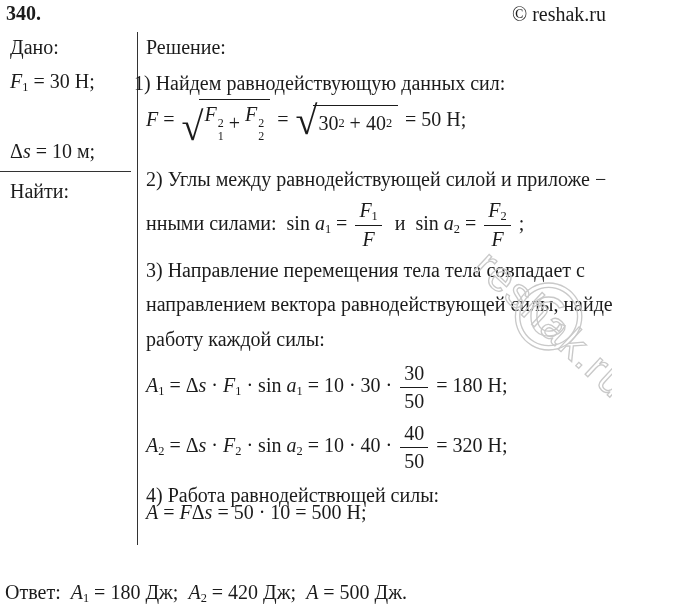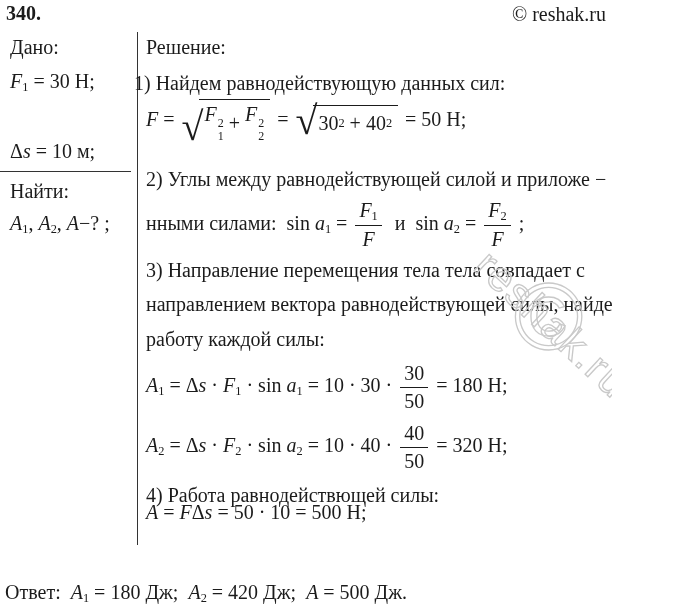--- a/index.html
+++ b/index.html
@@ -44,21 +44,20 @@
   <div class="line bold" style="left:6px;top:2px;">340.</div>
   <div class="wm-top">© reshak.ru</div>
 
   <div class="vdiv"></div>
   <div class="hdiv"></div>
 
   <div class="line" style="left:10px;top:36px;">Дано:</div>
   <div class="line" style="left:10px;top:70px;"><span><span class="it">F</span><sub>1</sub></span><span> = 30 Н;</span></div>
   <div class="line" style="left:10px;top:140px;"><span>Δ</span><span class="it">s</span><span> = 10 м;</span></div>
   <div class="line" style="left:10px;top:180px;">Найти:</div>
-  <div class="line" style="left:10px;top:212px;"><span><span class="it">A</span><sub>1</sub></span><span>, </span><span><span class="it">A</span><sub>2</sub></span><span>, </span><span class="it">A</span><span>−? ;</span></div>
 
   <div class="line" style="left:146px;top:36px;">Решение:</div>
   <div class="line" style="left:134px;top:72px;">1) Найдем равнодействующую данных сил:</div>
   <div class="line" style="left:146px;top:99px;"><span class="it">F</span><span> = </span><span class="sqrt"><span class="rad">√</span><span class="rc"><span><span class="it">F</span><span class="ss"><span class="s-sup">2</span><span class="s-sub">1</span></span></span><span> + </span><span><span class="it">F</span><span class="ss"><span class="s-sup">2</span><span class="s-sub">2</span></span></span></span></span><span> = </span><span class="sqrt"><span class="rad">√</span><span class="rc"><span>30</span><sup>2</sup><span> + 40</span><sup>2</sup></span></span><span> = 50 Н;</span></div>
   <div class="line" style="left:146px;top:168px;">2) Углы между равнодействующей силой и приложе −</div>
   <div class="line" style="left:146px;top:199px;"><span>нными силами:  sin </span><span><span class="it">a</span><sub>1</sub></span><span> = </span><span class="frac"><span class="num"><span><span class="it">F</span><sub>1</sub></span></span><span class="den"><span class="it">F</span></span></span><span>  и  sin </span><span><span class="it">a</span><sub>2</sub></span><span> = </span><span class="frac"><span class="num"><span><span class="it">F</span><sub>2</sub></span></span><span class="den"><span class="it">F</span></span></span><span> ;</span></div>
   <div class="line" style="left:146px;top:259px;">3) Направление перемещения тела тела совпадает с</div>
   <div class="line" style="left:146px;top:328px;">работу каждой силы:</div>
   <div class="line" style="left:146px;top:293px;">направлением вектора равнодействующей силы, найдем</div>
   <div class="line" style="left:146px;top:362px;"><span><span class="it">A</span><sub>1</sub></span><span> = Δ</span><span class="it">s</span><span> · </span><span><span class="it">F</span><sub>1</sub></span><span> · sin </span><span><span class="it">a</span><sub>1</sub></span><span> = 10 · 30 · </span><span class="frac"><span class="num"><span>30</span></span><span class="den"><span>50</span></span></span><span> = 180 Н;</span></div>

